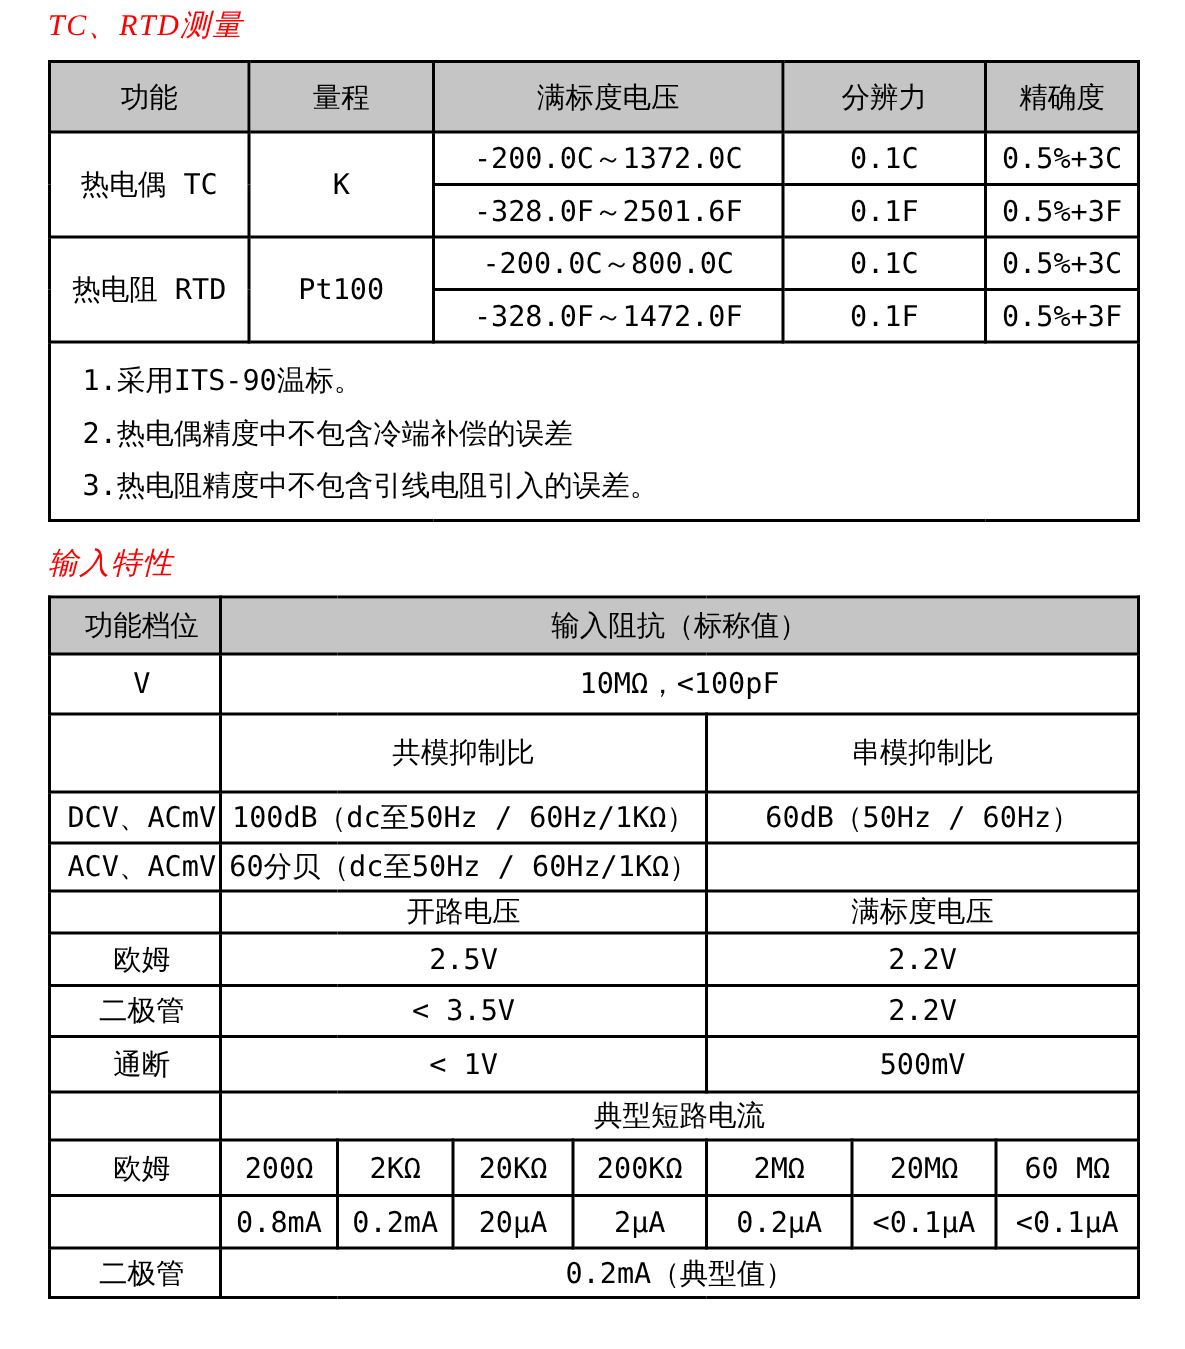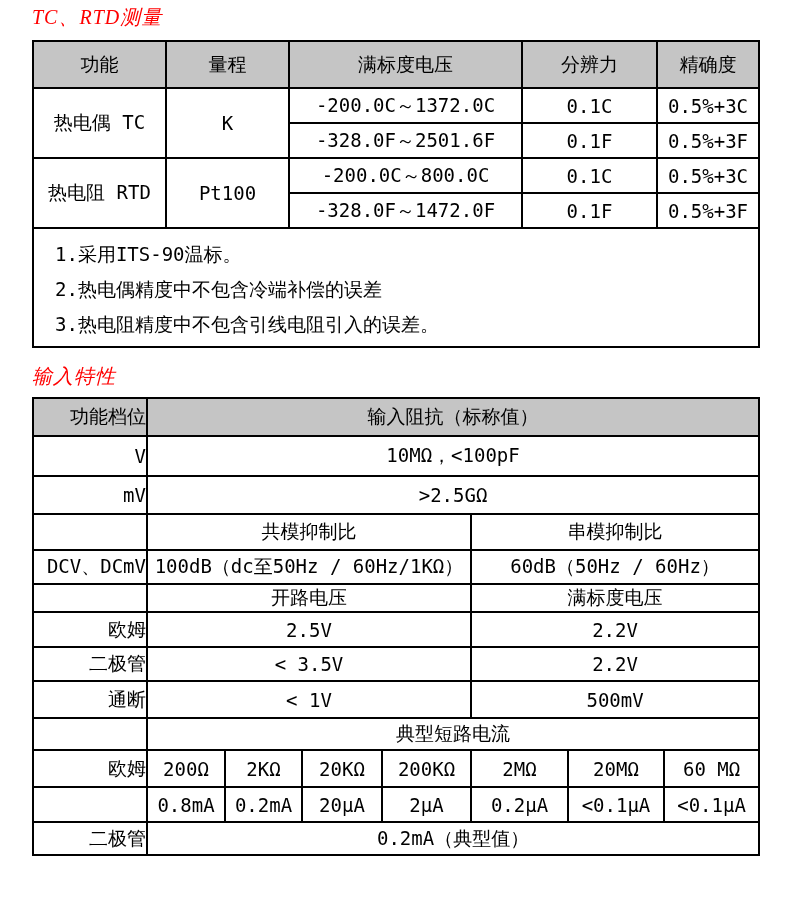--- a/index.html
+++ b/index.html
@@ -30,21 +30,21 @@
     border:2px solid #000;
     text-align:center;
     vertical-align:middle;
     font-weight:normal;
     font-size:19px;
     padding:0;
     overflow:hidden;
     white-space:nowrap;
   }
   tr.hdr td, tr.hdr th { background:#c5c5c5;margin-top:24px; }
-  .left { text-align:right; padding-left:9px; }
+  .left { text-align:center; padding-left:9px; }
   td.notes {
     text-align:left;
     padding:8px 4px 4px 21px;
     white-space:normal;
   }
   td.notes div { line-height:35px; }
 </style>
 </head>
 <body>
 
@@ -117,33 +117,34 @@
     </colgroup>
     <tbody>
         <tr class="hdr" style="height:38px">
       <th class="left">功能档位</th>
       <th colspan="7">输入阻抗（标称值）</th>
     </tr>
     <tr style="height:40px">
       <td class="left">V</td>
       <td colspan="7">10MΩ，&lt;100pF</td>
     </tr>
-    <tr style="height:38px">
-      <td class="left">mV</td>
-      <td colspan="7">&gt;2.5GΩ</td>
-    </tr>
-    <tr style="height:36px">
+    <tr style="height:52px">
       <td></td>
       <td colspan="4">共模抑制比</td>
       <td colspan="3">串模抑制比</td>
     </tr>
     <tr style="height:34px">
-      <td class="left">DCV、DCmV</td>
+      <td class="left">DCV、ACmV</td>
       <td colspan="4">100dB（dc至50Hz / 60Hz/1KΩ）</td>
       <td colspan="3">60dB（50Hz / 60Hz）</td>
+    </tr>
+    <tr style="height:32px">
+      <td class="left">ACV、ACmV</td>
+      <td colspan="4">60分贝（dc至50Hz / 60Hz/1KΩ）</td>
+      <td colspan="3"></td>
     </tr>
     <tr style="height:22px">
       <td></td>
       <td colspan="4">开路电压</td>
       <td colspan="3">满标度电压</td>
     </tr>
     <tr style="height:35px">
       <td class="left">欧姆</td>
       <td colspan="4">2.5V</td>
       <td colspan="3">2.2V</td>

